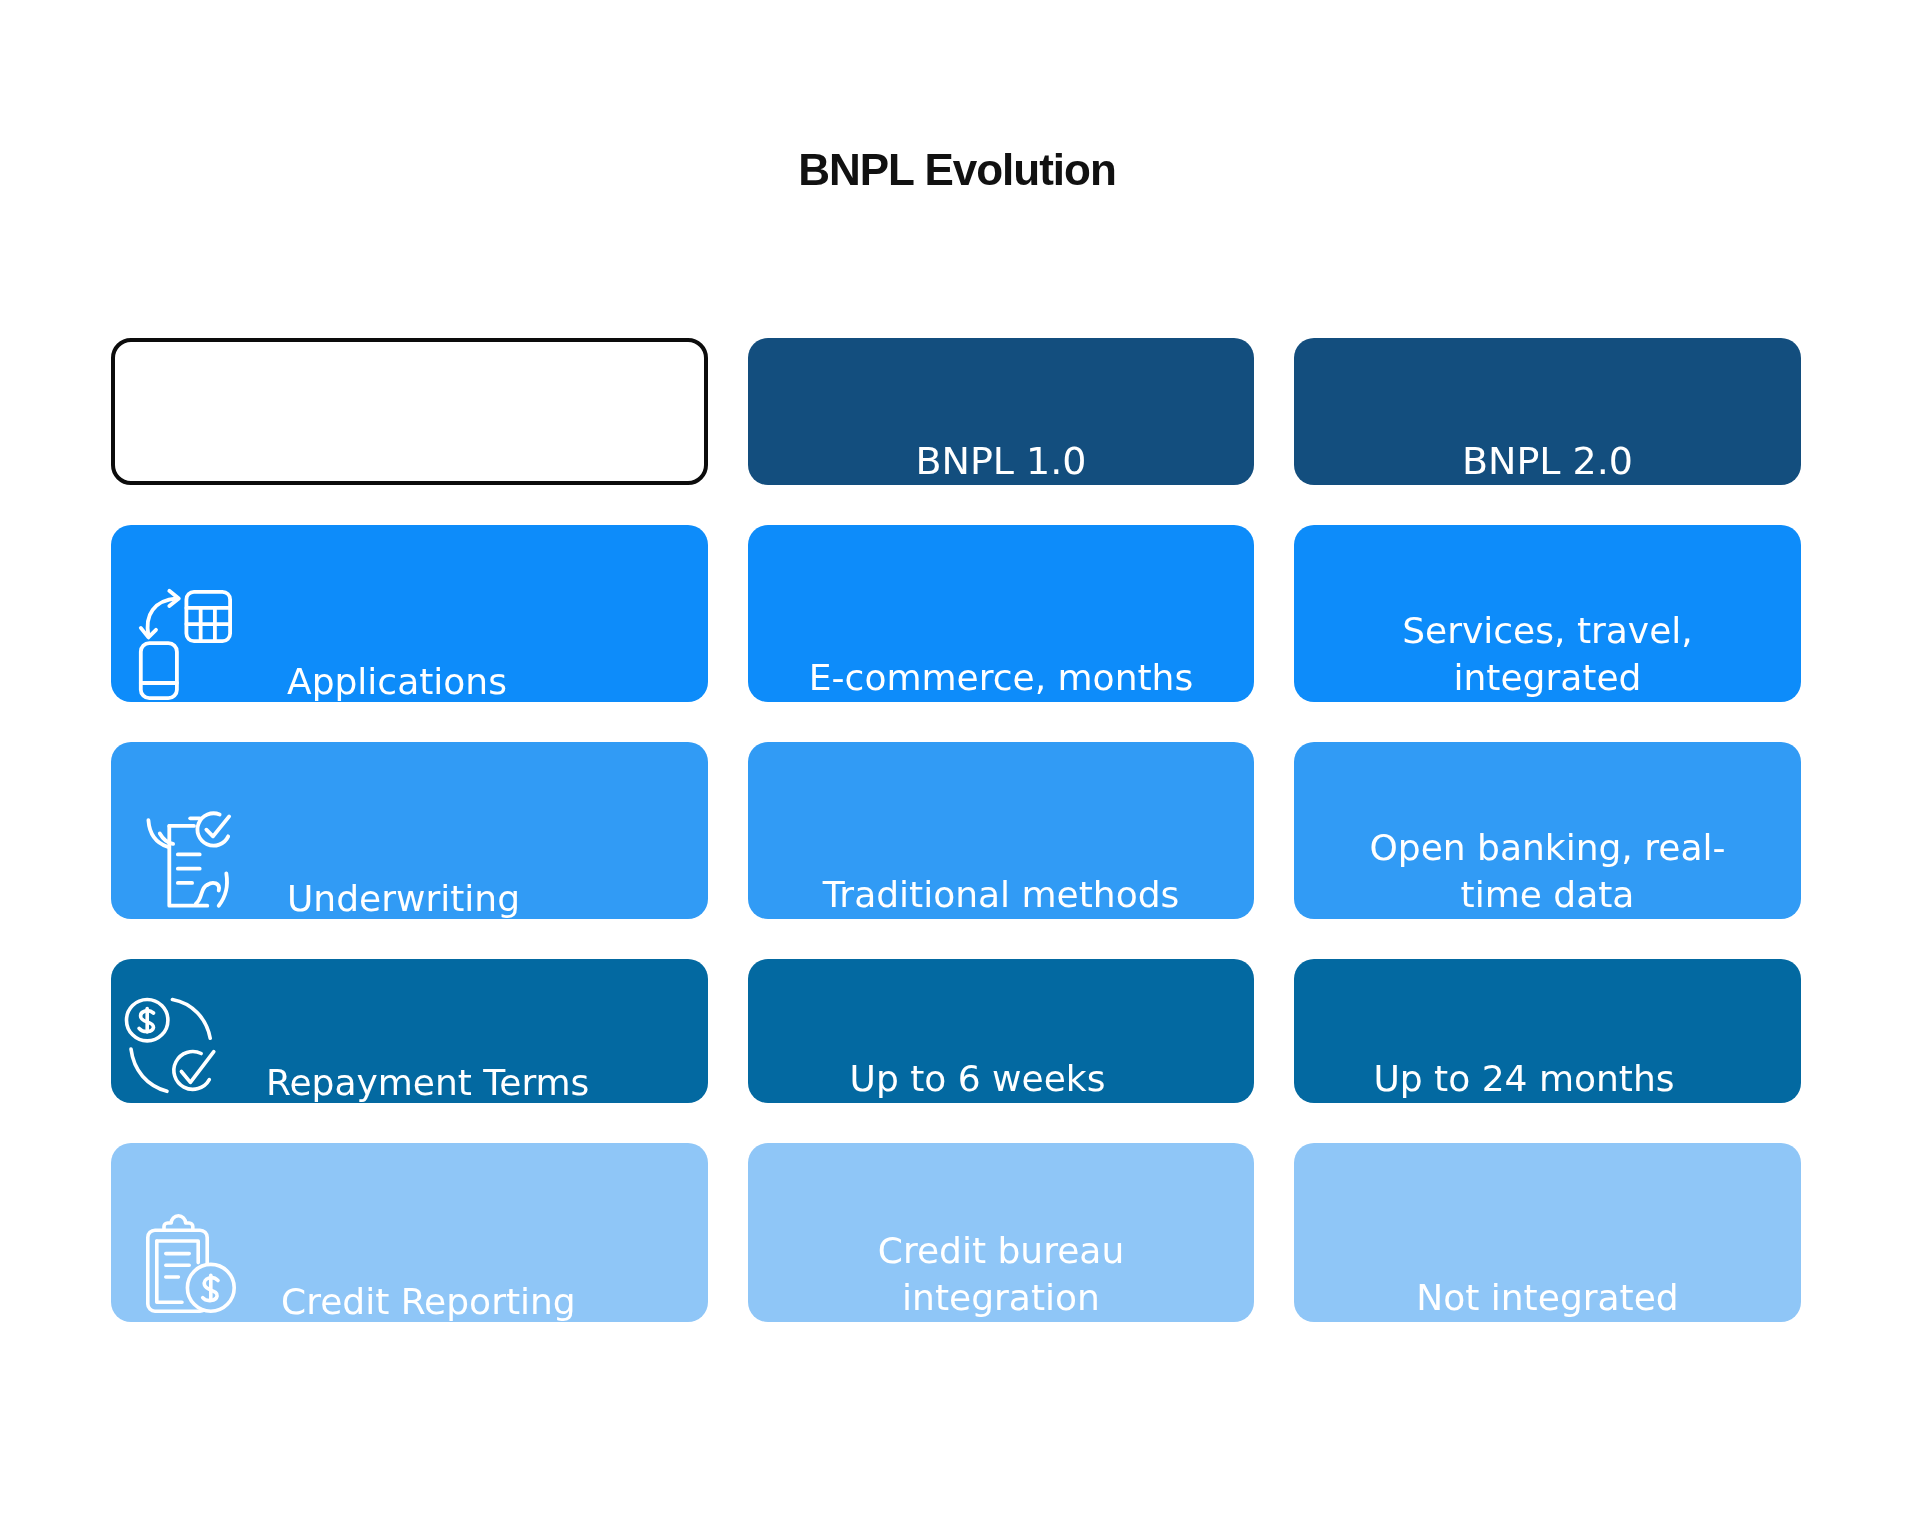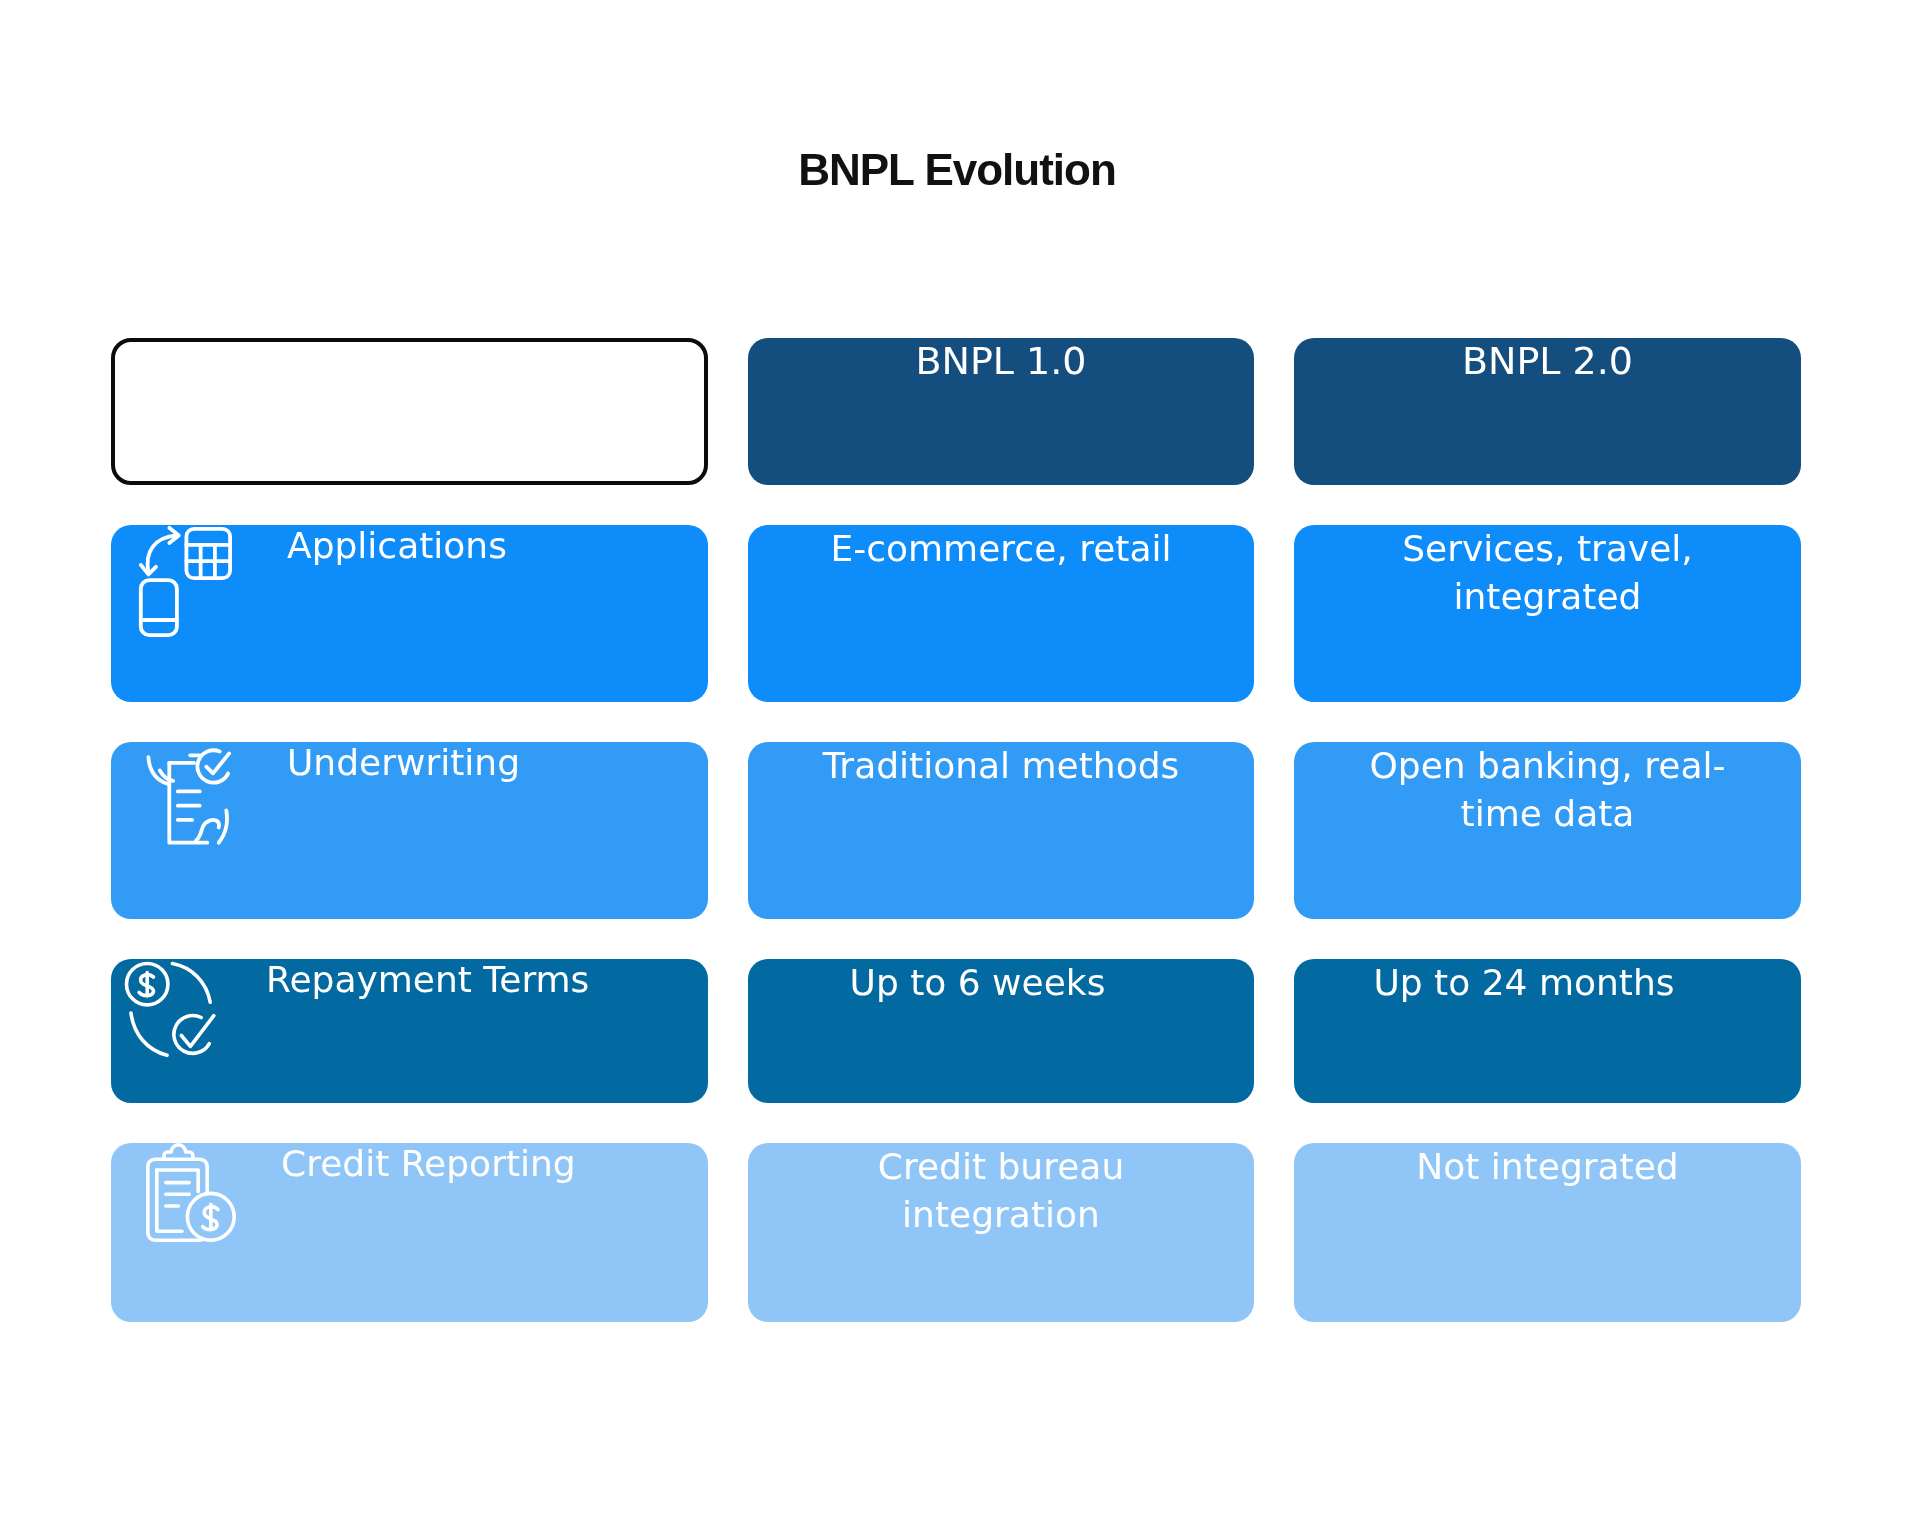--- a/index.html
+++ b/index.html
@@ -24,21 +24,21 @@
     grid-template-columns:597px 506px 507px;
     grid-template-rows:147px 177px 177px 144px 179px;
     column-gap:40px;
     row-gap:40px;
     margin:146px 0 0 111px;
     width:1690px;
   }
   .cell{
     border-radius:20px;
     display:flex;
-    align-items:flex-start;
+    align-items:flex-end;
     justify-content:center;
     box-sizing:border-box;
     color:#ffffff;
   }
   .blank-header{
     background:#ffffff;
     border:4px solid #0c0c0c;
   }
   .dark-header{
     background:#134e7e;
@@ -98,21 +98,21 @@
           <rect x="4" y="58" width="38" height="58" rx="9"></rect>
           <path d="M4 100 H42"></path>
           <path d="M12 50 C8 28 18 13 42 11"></path>
           <path d="M34 3 L44 11 L34 19"></path>
           <path d="M4 42 L12 52 L20 44"></path>
         </svg>
       </span>
       <span class="label-text">Applications</span>
     </div>
     <div class="cell value-cell row1">
-      <span>E-commerce, retail</span>
+      <span>E-commerce, months</span>
     </div>
     <div class="cell value-cell row1">
       <span>Services, travel, integrated</span>
     </div>
 
     <div class="cell label-cell row2">
       <span class="icon">
         <svg viewBox="0 0 120 120">
           <path d="M34 22 H60"></path>
           <path d="M34 22 V106 H74"></path>

